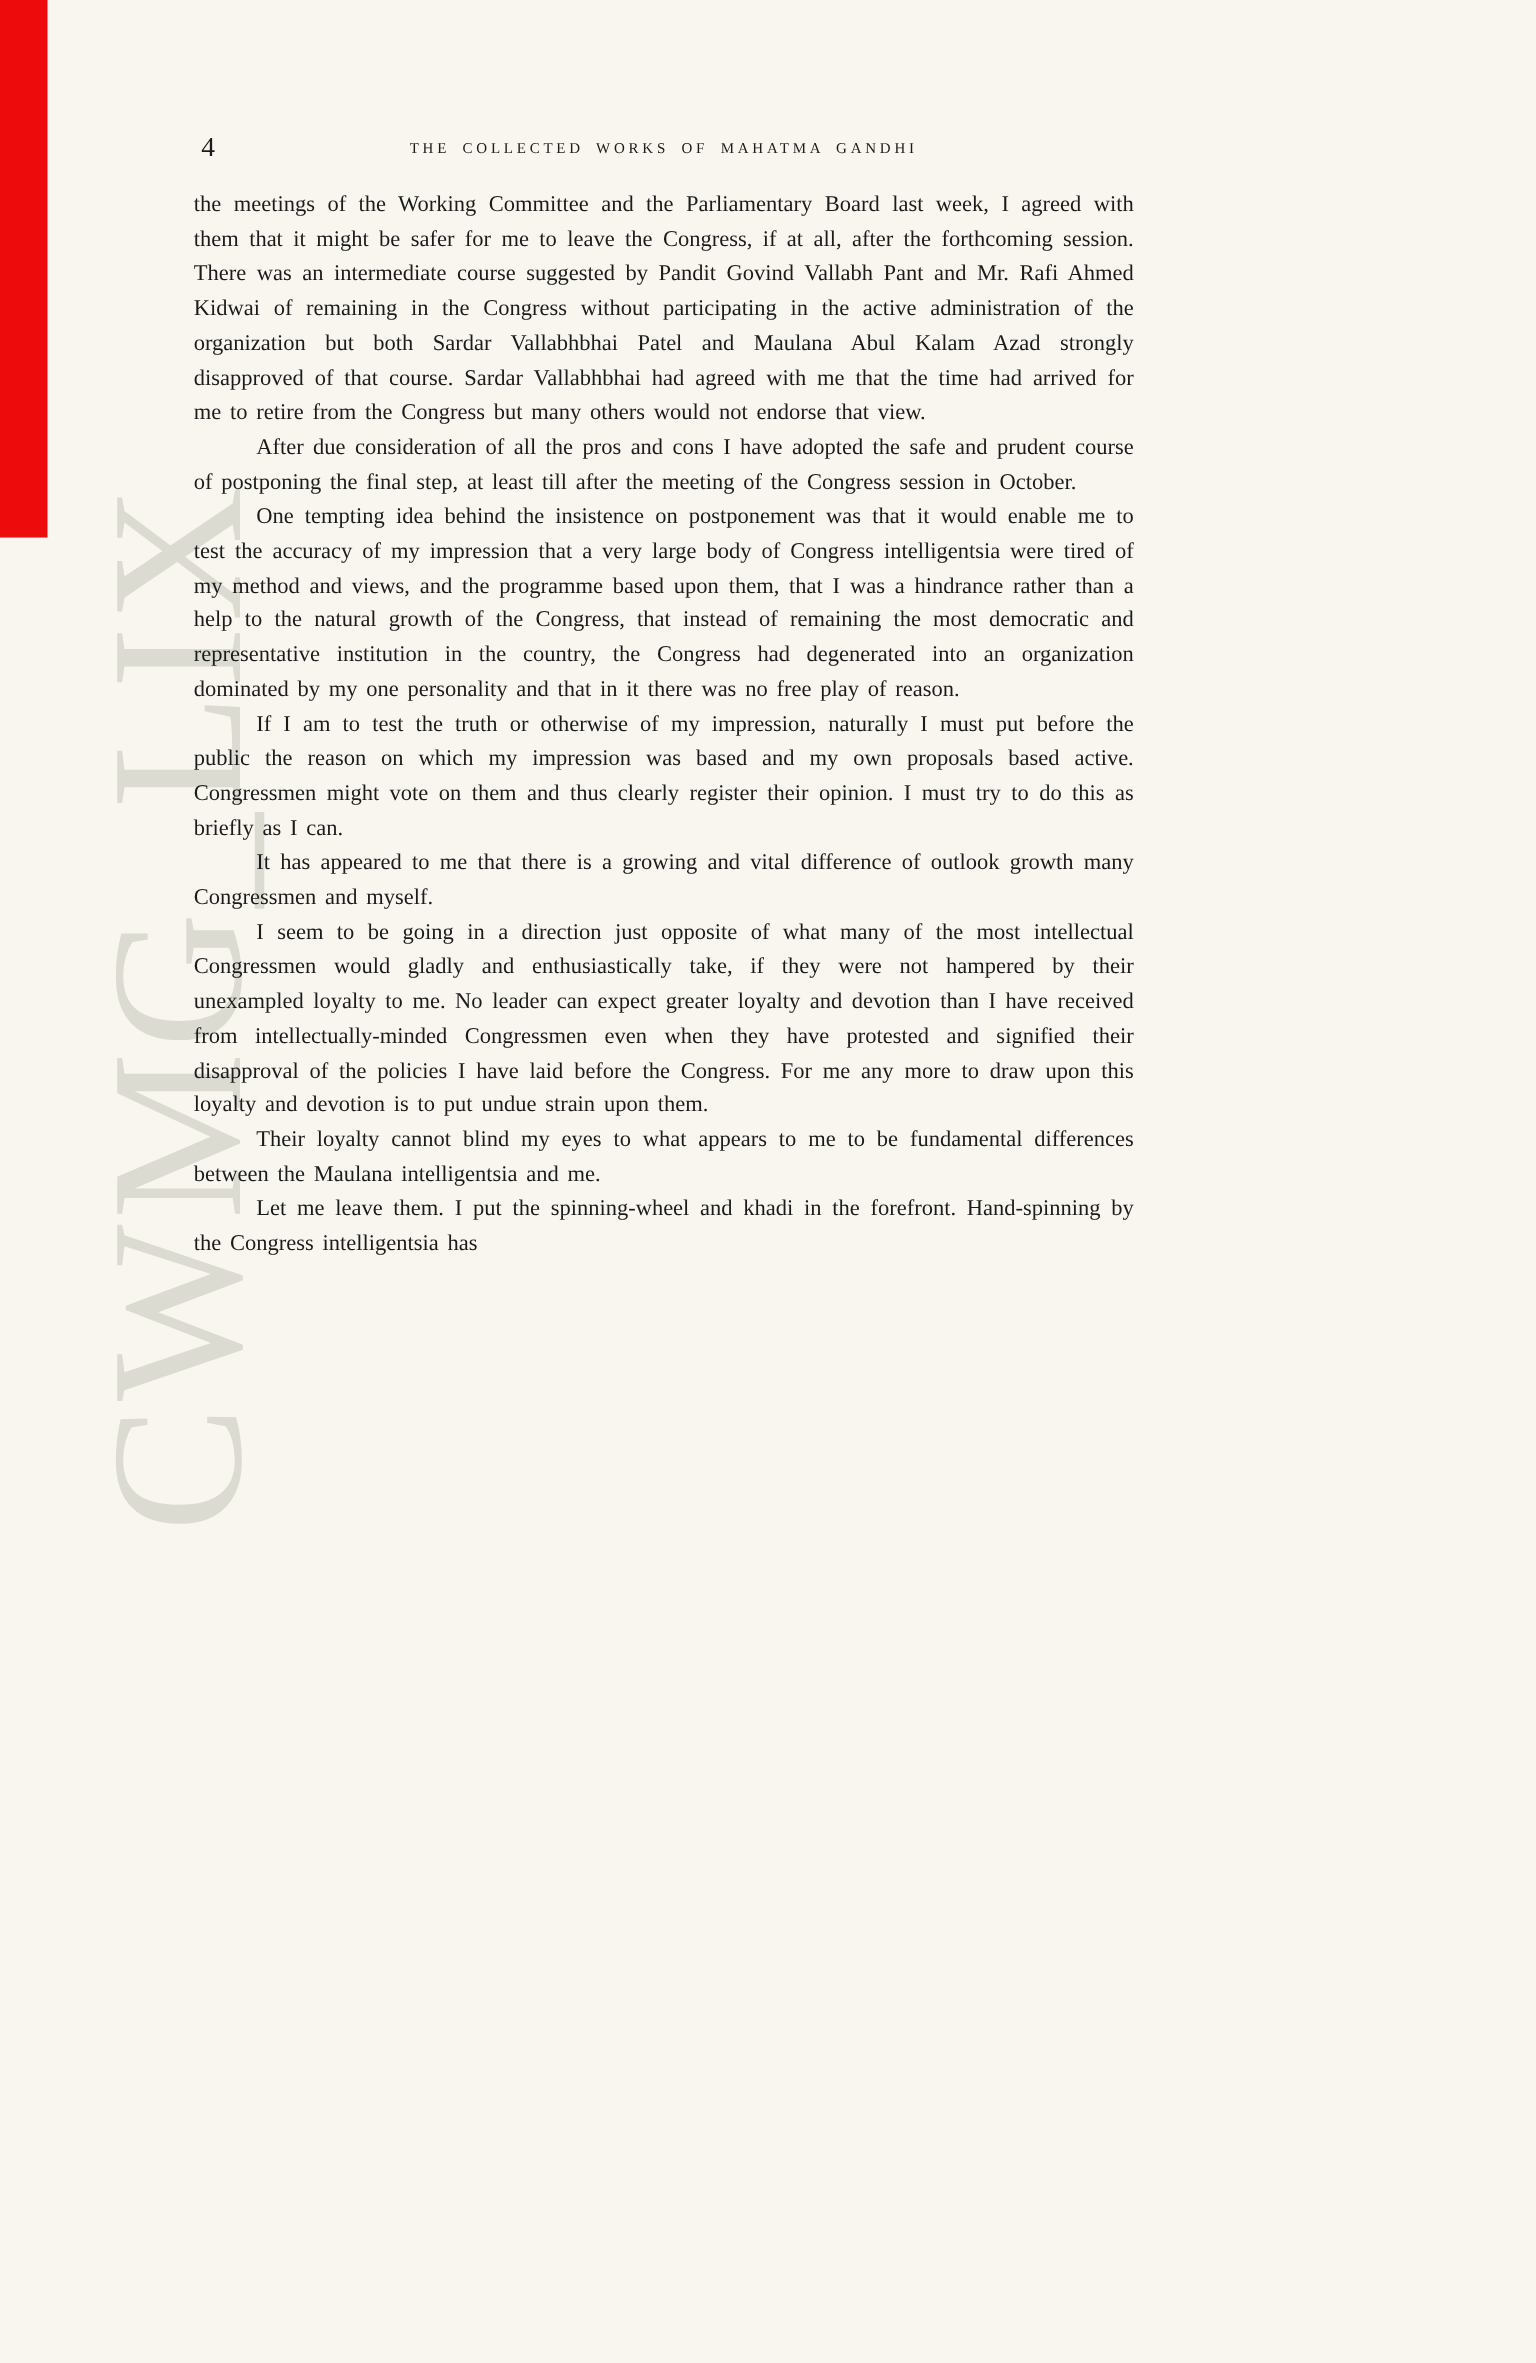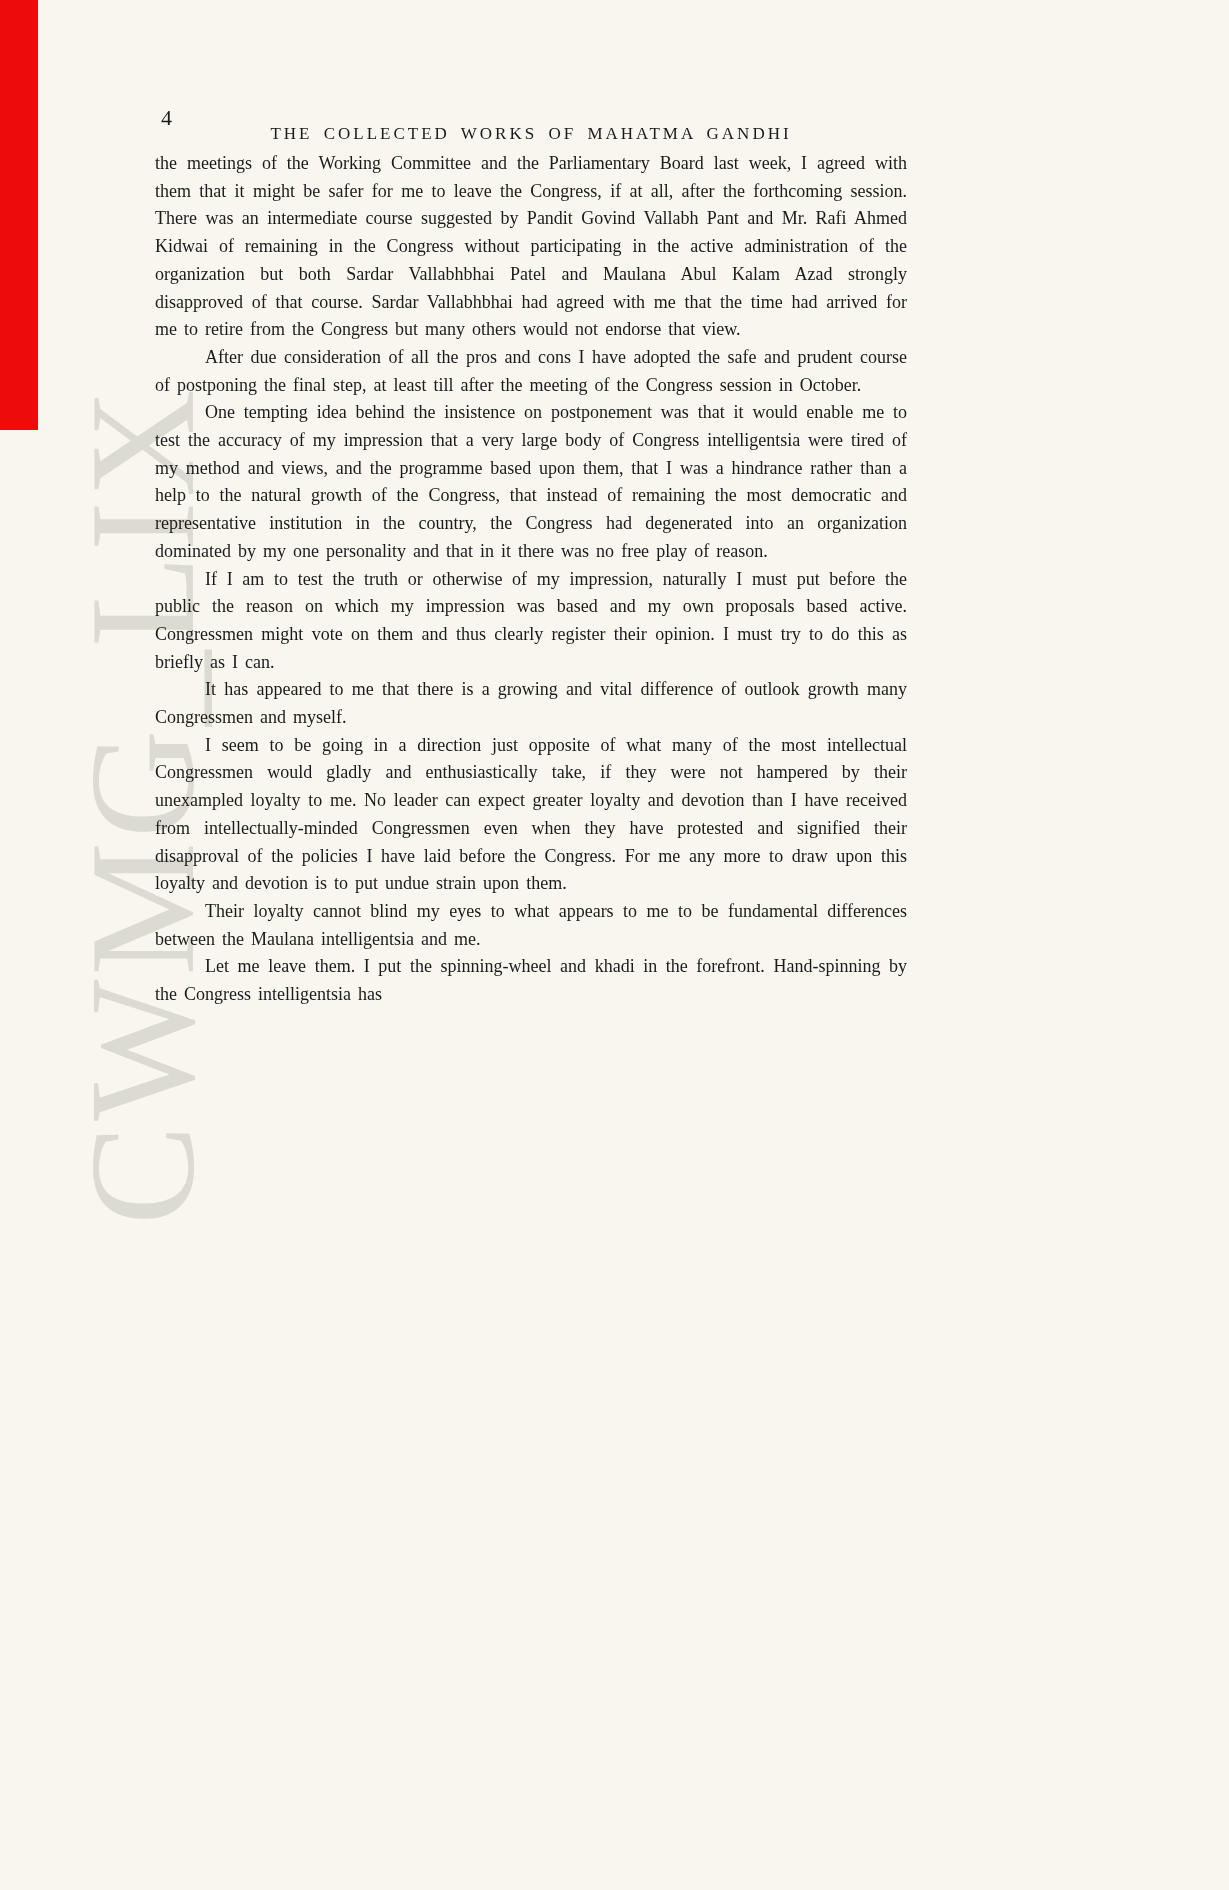--- a/index.html
+++ b/index.html
@@ -54,25 +54,24 @@
   .page-number {
     position: absolute;
     left: 6px;
     top: 0;
     font-size: 22px;
     line-height: 24px;
   }
   .running-title {
     display: block;
     text-align: center;
-    font-size: 17px;
+    font-size: 12px;
     line-height: 24px;
     letter-spacing: 3px;
     word-spacing: 4px;
-    margin-top: 16px;
   }
   .body-text {
     position: absolute;
     top: 150px;
     left: 155px;
     width: 752px;
     font-size: 18px;
     line-height: 27.7px;
     text-align: justify;
     hyphens: auto;

